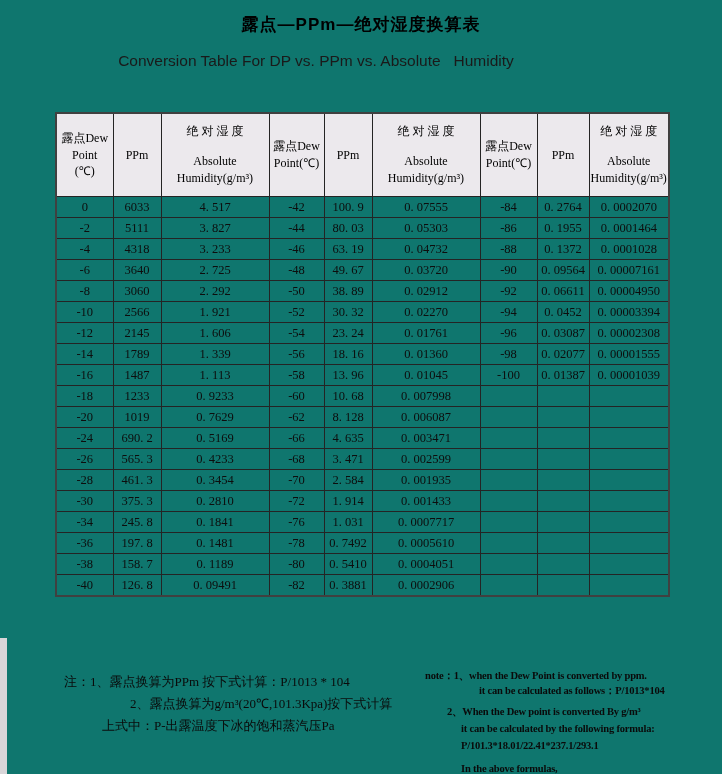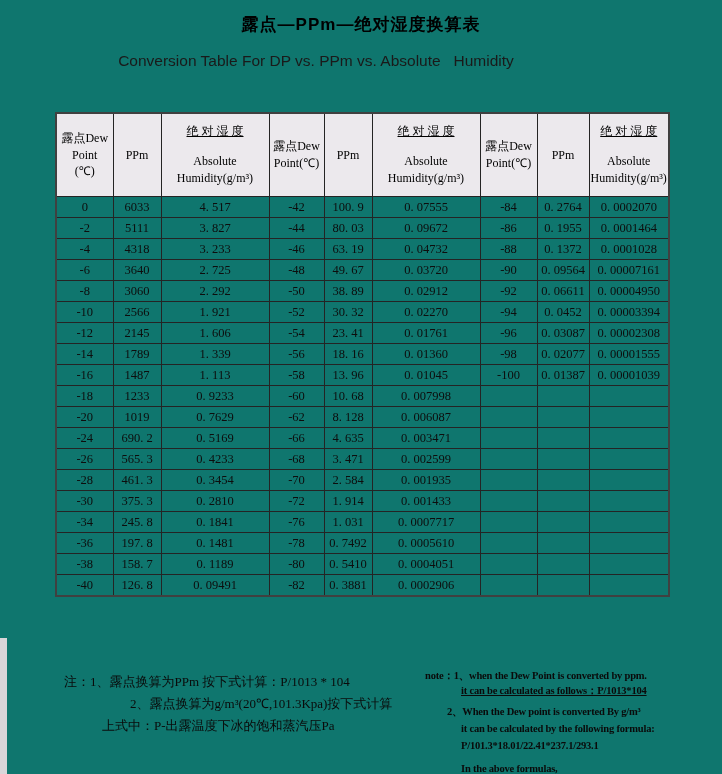--- a/index.html
+++ b/index.html
@@ -14,30 +14,30 @@
   .title-en{position:absolute;top:52px;left:0;width:632px;text-align:center;
             font-family:"Liberation Sans", sans-serif;font-size:15.5px;color:#1a1a1a;white-space:pre;}
 
   table.conv{position:absolute;left:55px;top:88px;width:613px;border-collapse:collapse;
              table-layout:fixed;border:2px solid #404040;margin-top:24px;}
   table.conv th, table.conv td{border:1px solid #242424;text-align:center;padding:0;overflow:hidden;}
   table.conv thead th{height:82px;background:#ece9ed;font-weight:normal;font-size:12px;
                       vertical-align:middle;line-height:1.4;}
   table.conv tbody td{height:20px;font-size:12.5px;color:#0d0d0d;line-height:20px;white-space:pre;}
   .hline{line-height:1.4;}
-  .gap-below{margin-bottom:13px;text-decoration:underline;}
+  .gap-below{margin-bottom:13px;}
 
   .notes-cn{position:absolute;left:64px;top:671px;font-size:13px;line-height:22px;color:#0a0a0a;white-space:pre;}
   .notes-cn .line-1{margin-left:66px;}
   .notes-cn .line-2{margin-left:38px;}
   .notes-cn .line-3{margin-left:38px;}
 
   .notes-en{position:absolute;left:425px;top:668px;font-size:10.5px;font-weight:bold;
             letter-spacing:-0.2px;line-height:15px;color:#0a0a0a;white-space:pre;}
-  .notes-en .line-1{margin-left:36px;text-decoration:underline;}
+  .notes-en .line-1{margin-left:54px;}
   .notes-en .line-2{margin-left:22px;margin-top:6px;}
   .notes-en .line-3{margin-left:36px;margin-top:2px;}
   .notes-en .line-4{margin-left:36px;margin-top:2px;}
   .notes-en .line-5{margin-left:36px;margin-top:8px;}
 </style>
 </head>
 <body>
 
 <div class="page">
 
@@ -110,21 +110,21 @@
           <td>-84</td>
           <td>0. 2764</td>
           <td>0. 0002070</td>
         </tr>
         <tr>
           <td>-2</td>
           <td>5111</td>
           <td>3. 827</td>
           <td>-44</td>
           <td>80. 03</td>
-          <td>0. 09672</td>
+          <td>0. 05303</td>
           <td>-86</td>
           <td>0. 1955</td>
           <td>0. 0001464</td>
         </tr>
         <tr>
           <td>-4</td>
           <td>4318</td>
           <td>3. 233</td>
           <td>-46</td>
           <td>63. 19</td>
@@ -164,21 +164,21 @@
           <td>0. 02270</td>
           <td>-94</td>
           <td>0. 0452</td>
           <td>0. 00003394</td>
         </tr>
         <tr>
           <td>-12</td>
           <td>2145</td>
           <td>1. 606</td>
           <td>-54</td>
-          <td>23. 41</td>
+          <td>23. 24</td>
           <td>0. 01761</td>
           <td>-96</td>
           <td>0. 03087</td>
           <td>0. 00002308</td>
         </tr>
         <tr>
           <td>-14</td>
           <td>1789</td>
           <td>1. 339</td>
           <td>-56</td>

